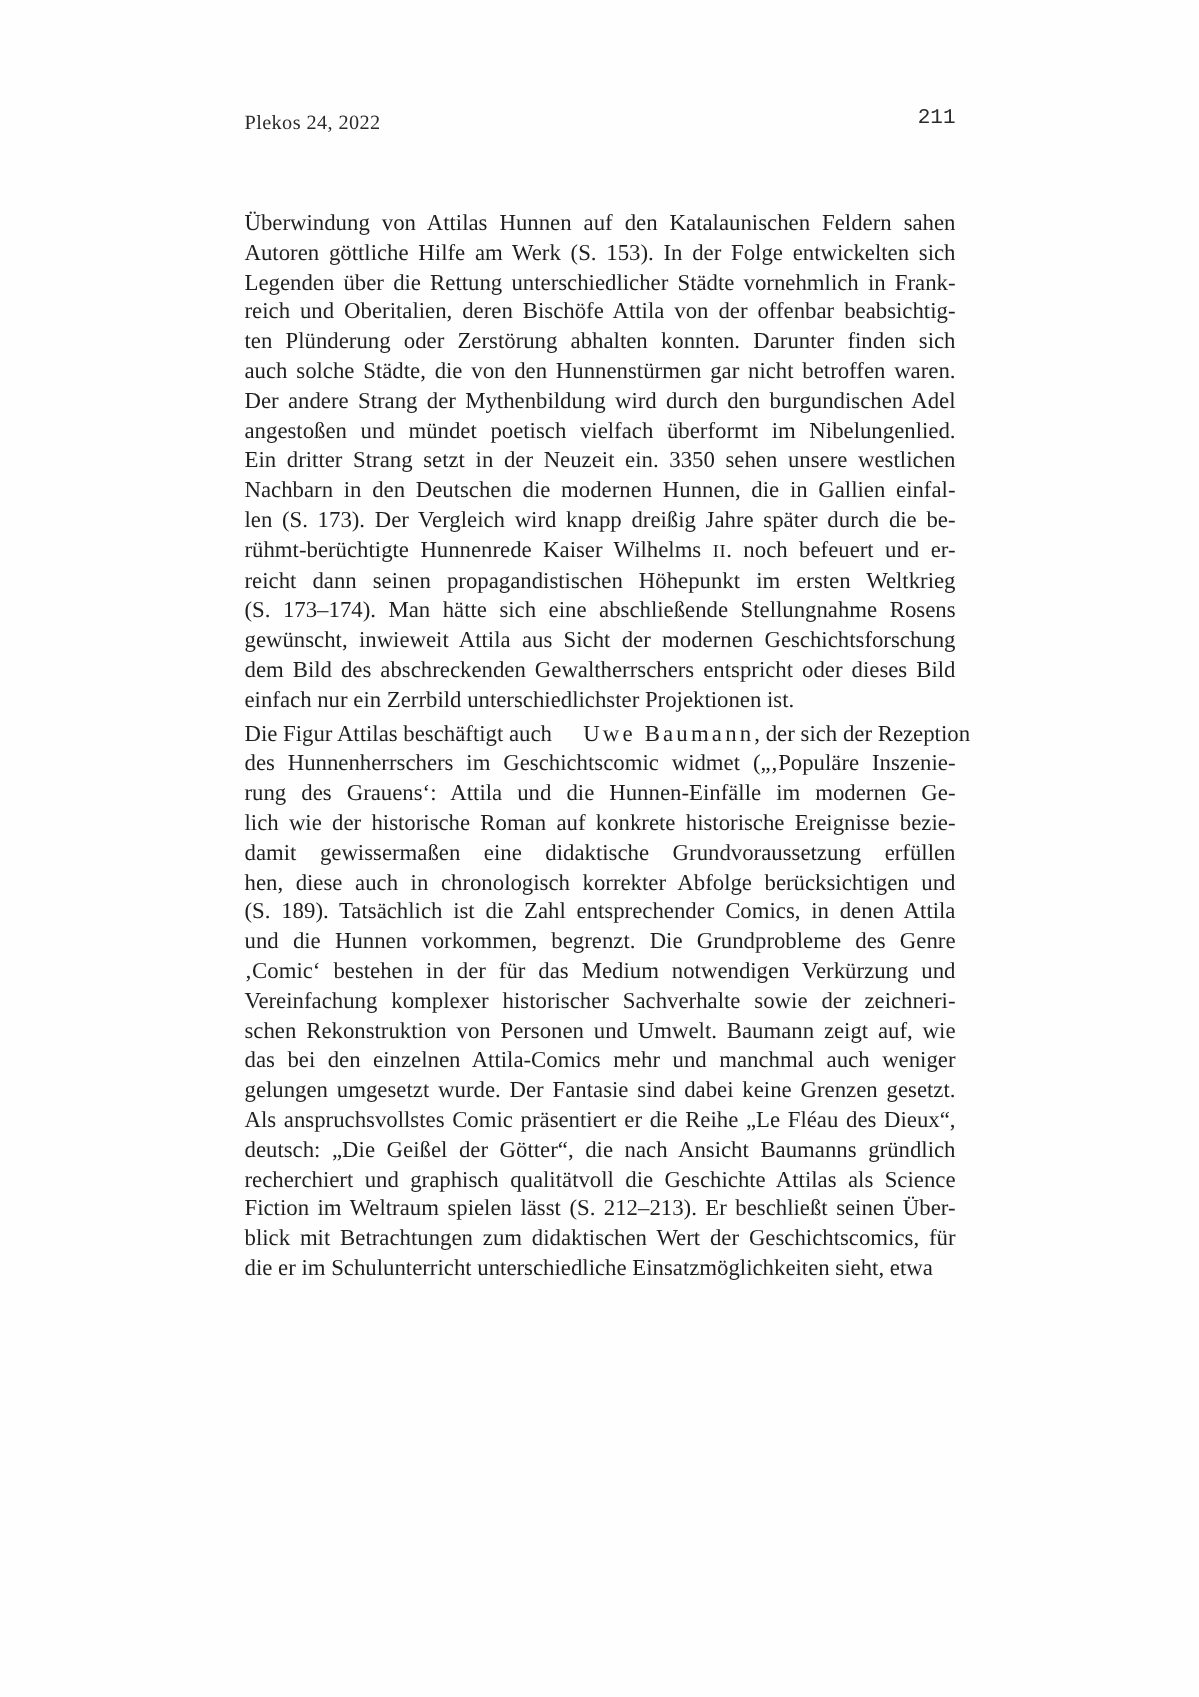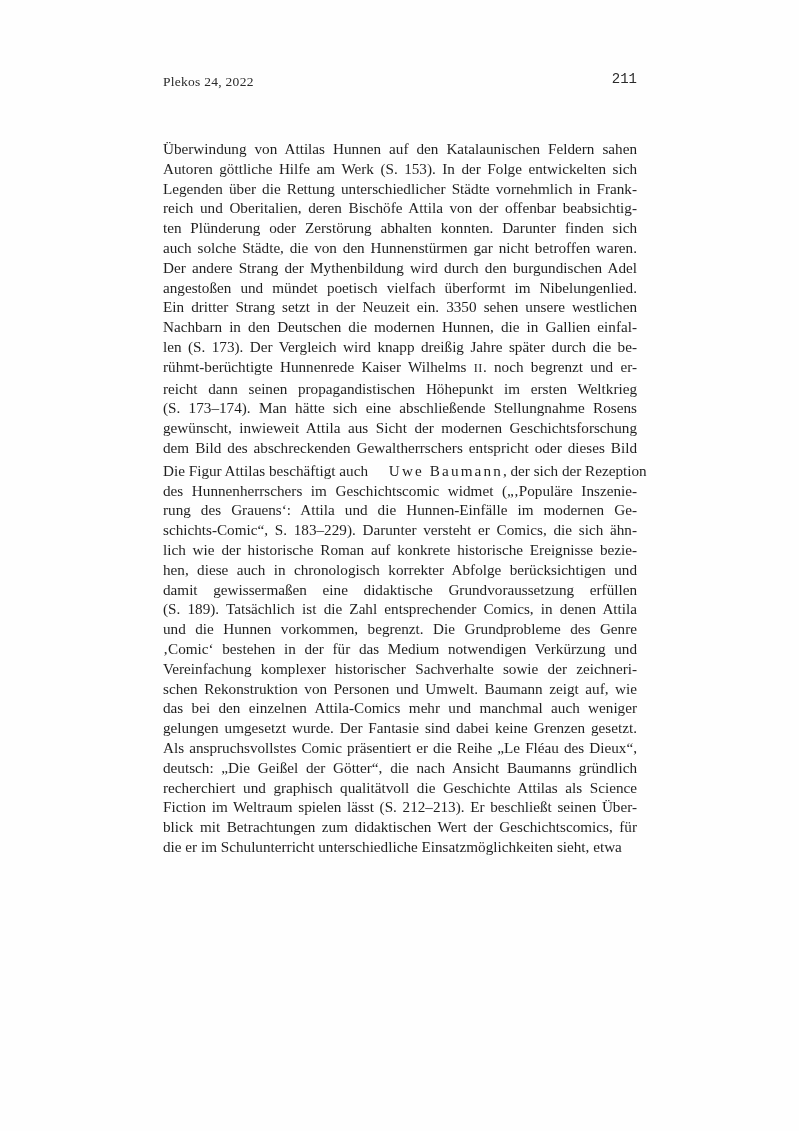--- a/index.html
+++ b/index.html
@@ -66,34 +66,34 @@
         <div class="line"><span>Autoren göttliche Hilfe am Werk (S. 153). In der Folge entwickelten sich</span></div>
         <div class="line"><span>Legenden über die Rettung unterschiedlicher Städte vornehmlich in Frank-</span></div>
         <div class="line"><span>reich und Oberitalien, deren Bischöfe Attila von der offenbar beabsichtig-</span></div>
         <div class="line"><span>ten Plünderung oder Zerstörung abhalten konnten. Darunter finden sich</span></div>
         <div class="line"><span>auch solche Städte, die von den Hunnenstürmen gar nicht betroffen waren.</span></div>
         <div class="line"><span>Der andere Strang der Mythenbildung wird durch den burgundischen Adel</span></div>
         <div class="line"><span>angestoßen und mündet poetisch vielfach überformt im Nibelungenlied.</span></div>
         <div class="line"><span>Ein dritter Strang setzt in der Neuzeit ein. 3350 sehen unsere westlichen</span></div>
         <div class="line"><span>Nachbarn in den Deutschen die modernen Hunnen, die in Gallien einfal-</span></div>
         <div class="line"><span>len (S. 173). Der Vergleich wird knapp dreißig Jahre später durch die be-</span></div>
-        <div class="line"><span>rühmt-berüchtigte Hunnenrede Kaiser Wilhelms </span><span class="smallcaps">II</span><span>. noch begrenzt und er-</span></div>
+        <div class="line"><span>rühmt-berüchtigte Hunnenrede Kaiser Wilhelms </span><span class="smallcaps">II</span><span>. noch befeuert und er-</span></div>
         <div class="line"><span>reicht dann seinen propagandistischen Höhepunkt im ersten Weltkrieg</span></div>
         <div class="line"><span>(S. 173–174). Man hätte sich eine abschließende Stellungnahme Rosens</span></div>
         <div class="line"><span>gewünscht, inwieweit Attila aus Sicht der modernen Geschichtsforschung</span></div>
         <div class="line"><span>dem Bild des abschreckenden Gewaltherrschers entspricht oder dieses Bild</span></div>
+        <div class="line lastline"><span>einfach nur ein Zerrbild unterschiedlichster Projektionen ist.</span></div>
       </div>
       <div class="para">
         <div class="line"><span>Die Figur Attilas beschäftigt auch </span><span class="spaced">Uwe Baumann</span><span>, der sich der Rezeption</span></div>
         <div class="line"><span>des Hunnenherrschers im Geschichtscomic widmet („‚Populäre Inszenie-</span></div>
         <div class="line"><span>rung des Grauens‘: Attila und die Hunnen-Einfälle im modernen Ge-</span></div>
-        <div class="line"><span>schichts-Comic“, S. 183–229). Darunter versteht er Comics, die sich ähn-</span></div>
         <div class="line"><span>lich wie der historische Roman auf konkrete historische Ereignisse bezie-</span></div>
+        <div class="line"><span>damit gewissermaßen eine didaktische Grundvoraussetzung erfüllen</span></div>
         <div class="line"><span>hen, diese auch in chronologisch korrekter Abfolge berücksichtigen und</span></div>
-        <div class="line"><span>damit gewissermaßen eine didaktische Grundvoraussetzung erfüllen</span></div>
         <div class="line"><span>(S. 189). Tatsächlich ist die Zahl entsprechender Comics, in denen Attila</span></div>
         <div class="line"><span>und die Hunnen vorkommen, begrenzt. Die Grundprobleme des Genre</span></div>
         <div class="line"><span>‚Comic‘ bestehen in der für das Medium notwendigen Verkürzung und</span></div>
         <div class="line"><span>Vereinfachung komplexer historischer Sachverhalte sowie der zeichneri-</span></div>
         <div class="line"><span>schen Rekonstruktion von Personen und Umwelt. Baumann zeigt auf, wie</span></div>
         <div class="line"><span>das bei den einzelnen Attila-Comics mehr und manchmal auch weniger</span></div>
         <div class="line"><span>gelungen umgesetzt wurde. Der Fantasie sind dabei keine Grenzen gesetzt.</span></div>
         <div class="line"><span>Als anspruchsvollstes Comic präsentiert er die Reihe „Le Fléau des Dieux“,</span></div>
         <div class="line"><span>deutsch: „Die Geißel der Götter“, die nach Ansicht Baumanns gründlich</span></div>
         <div class="line"><span>recherchiert und graphisch qualitätvoll die Geschichte Attilas als Science</span></div>

